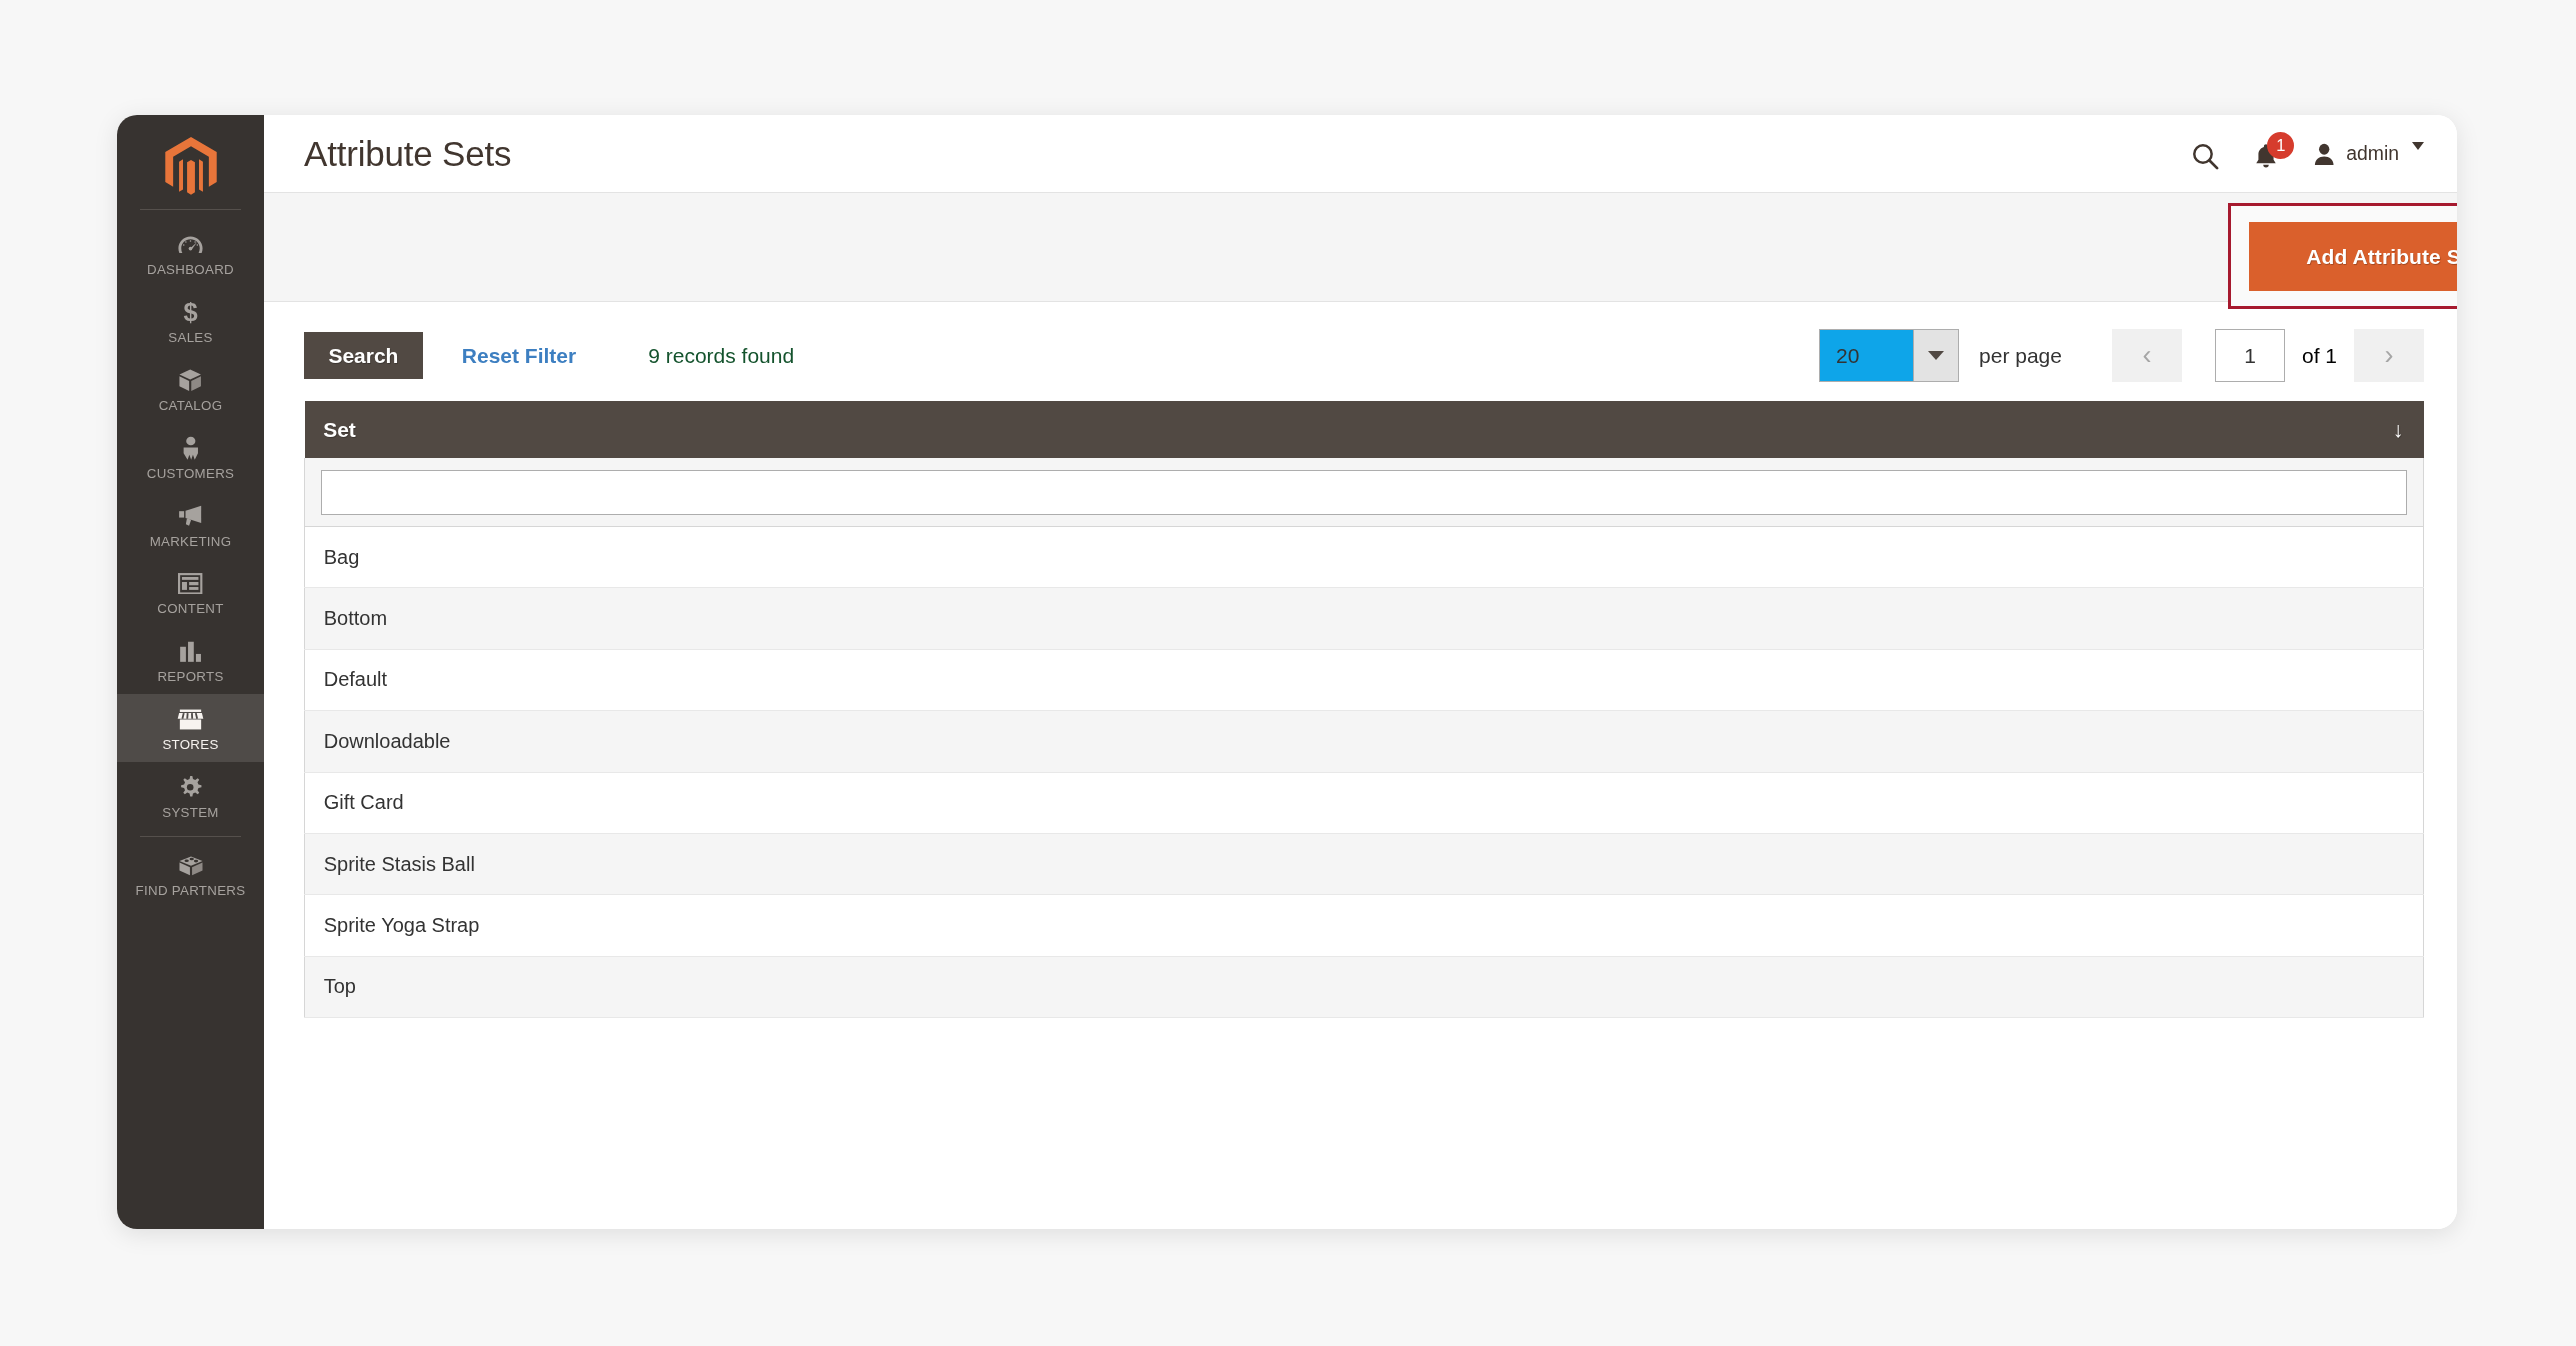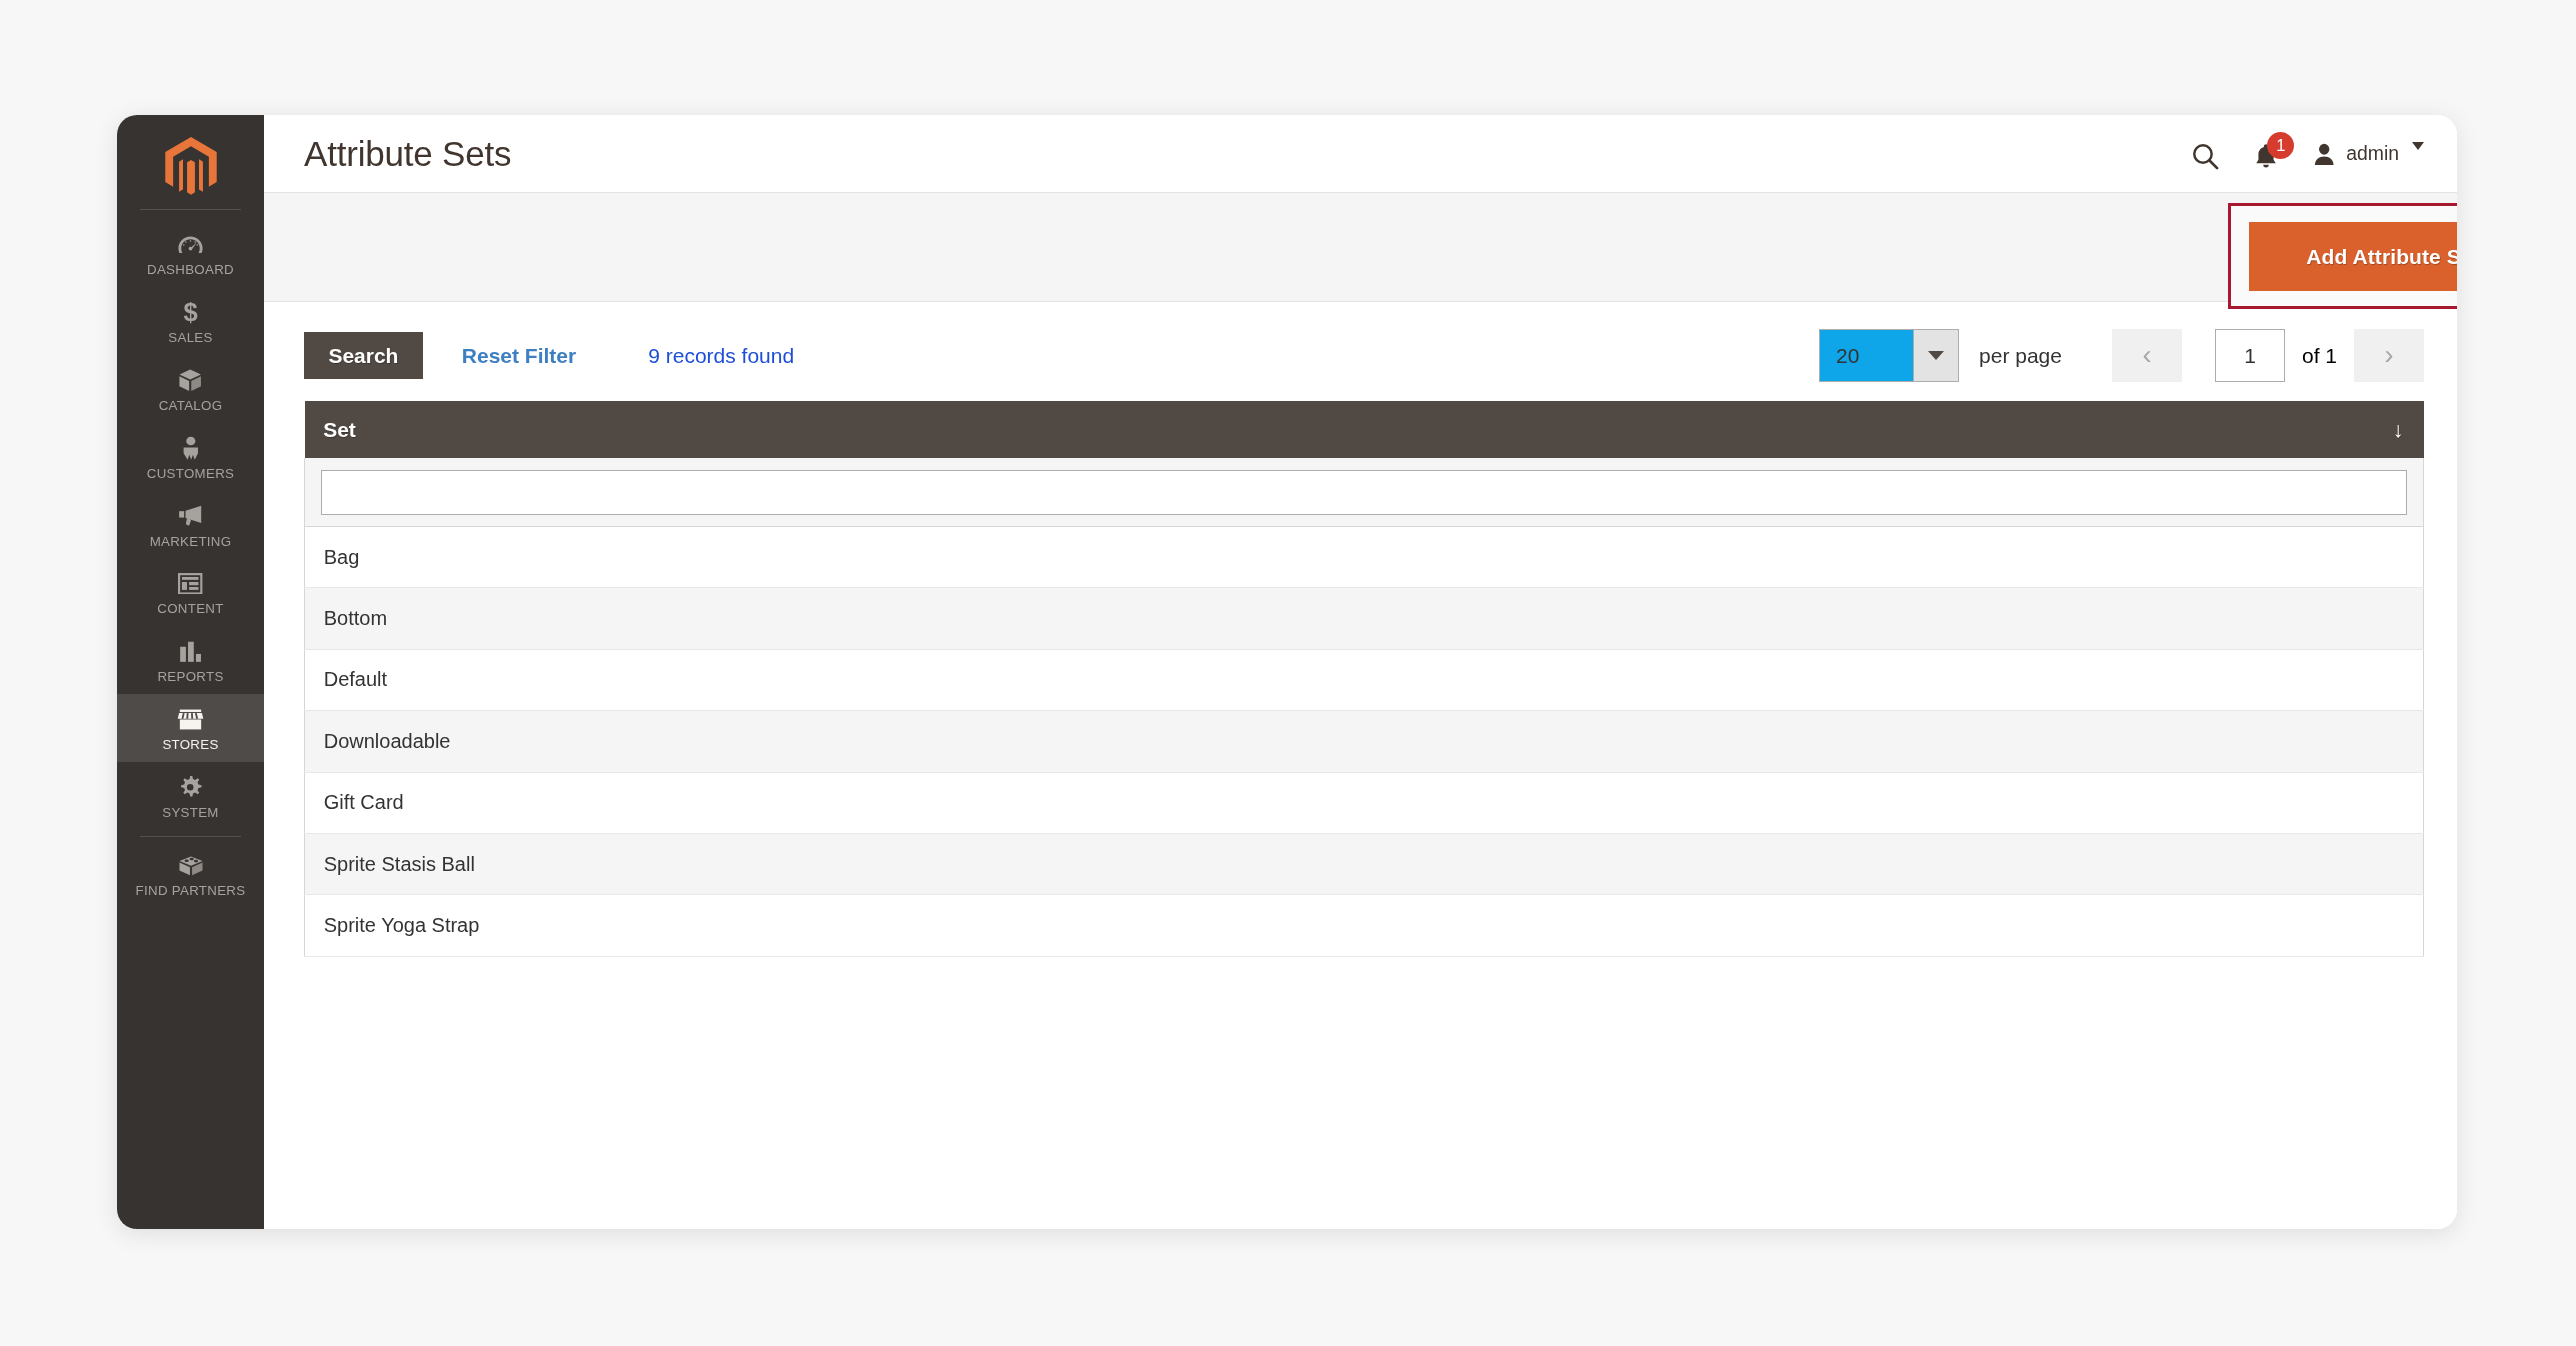--- a/index.html
+++ b/index.html
@@ -158,21 +158,21 @@
     font-family: "Liberation Sans", sans-serif;
     cursor: pointer;
     text-shadow: 0.7px 0.7px 0.7px rgba(0,0,0,0.25);
   }
   #reset-filter {
     color: #3d7fc1; font-size: 21px; font-weight: bold;
     margin-left: 39px; cursor: pointer;
     text-decoration: none;
   }
   #records-found {
-    color: #1d4ed8; font-size: 21px;
+    color: #14532d; font-size: 21px;
     margin-left: 72px;
     text-align: center;
   }
   #pager {
     margin-left: auto;
     display: flex; align-items: center; gap: 0;
   }
   #per-page-select {
     display: flex; align-items: stretch;
     border: 1.4px solid #adadad; height: 53px; width: 140px;
@@ -496,19 +496,22 @@
             </tr>
             <tr>
               <td>Gift Card</td>
             </tr>
             <tr>
               <td>Sprite Stasis Ball</td>
             </tr>
             <tr>
               <td>Sprite Yoga Strap</td>
             </tr>
+            <tr>
+              <td>Top</td>
+            </tr>
           </tbody>
       </table>
     </div>
 
   </div>
 </div>
 
 
 </body></html>

